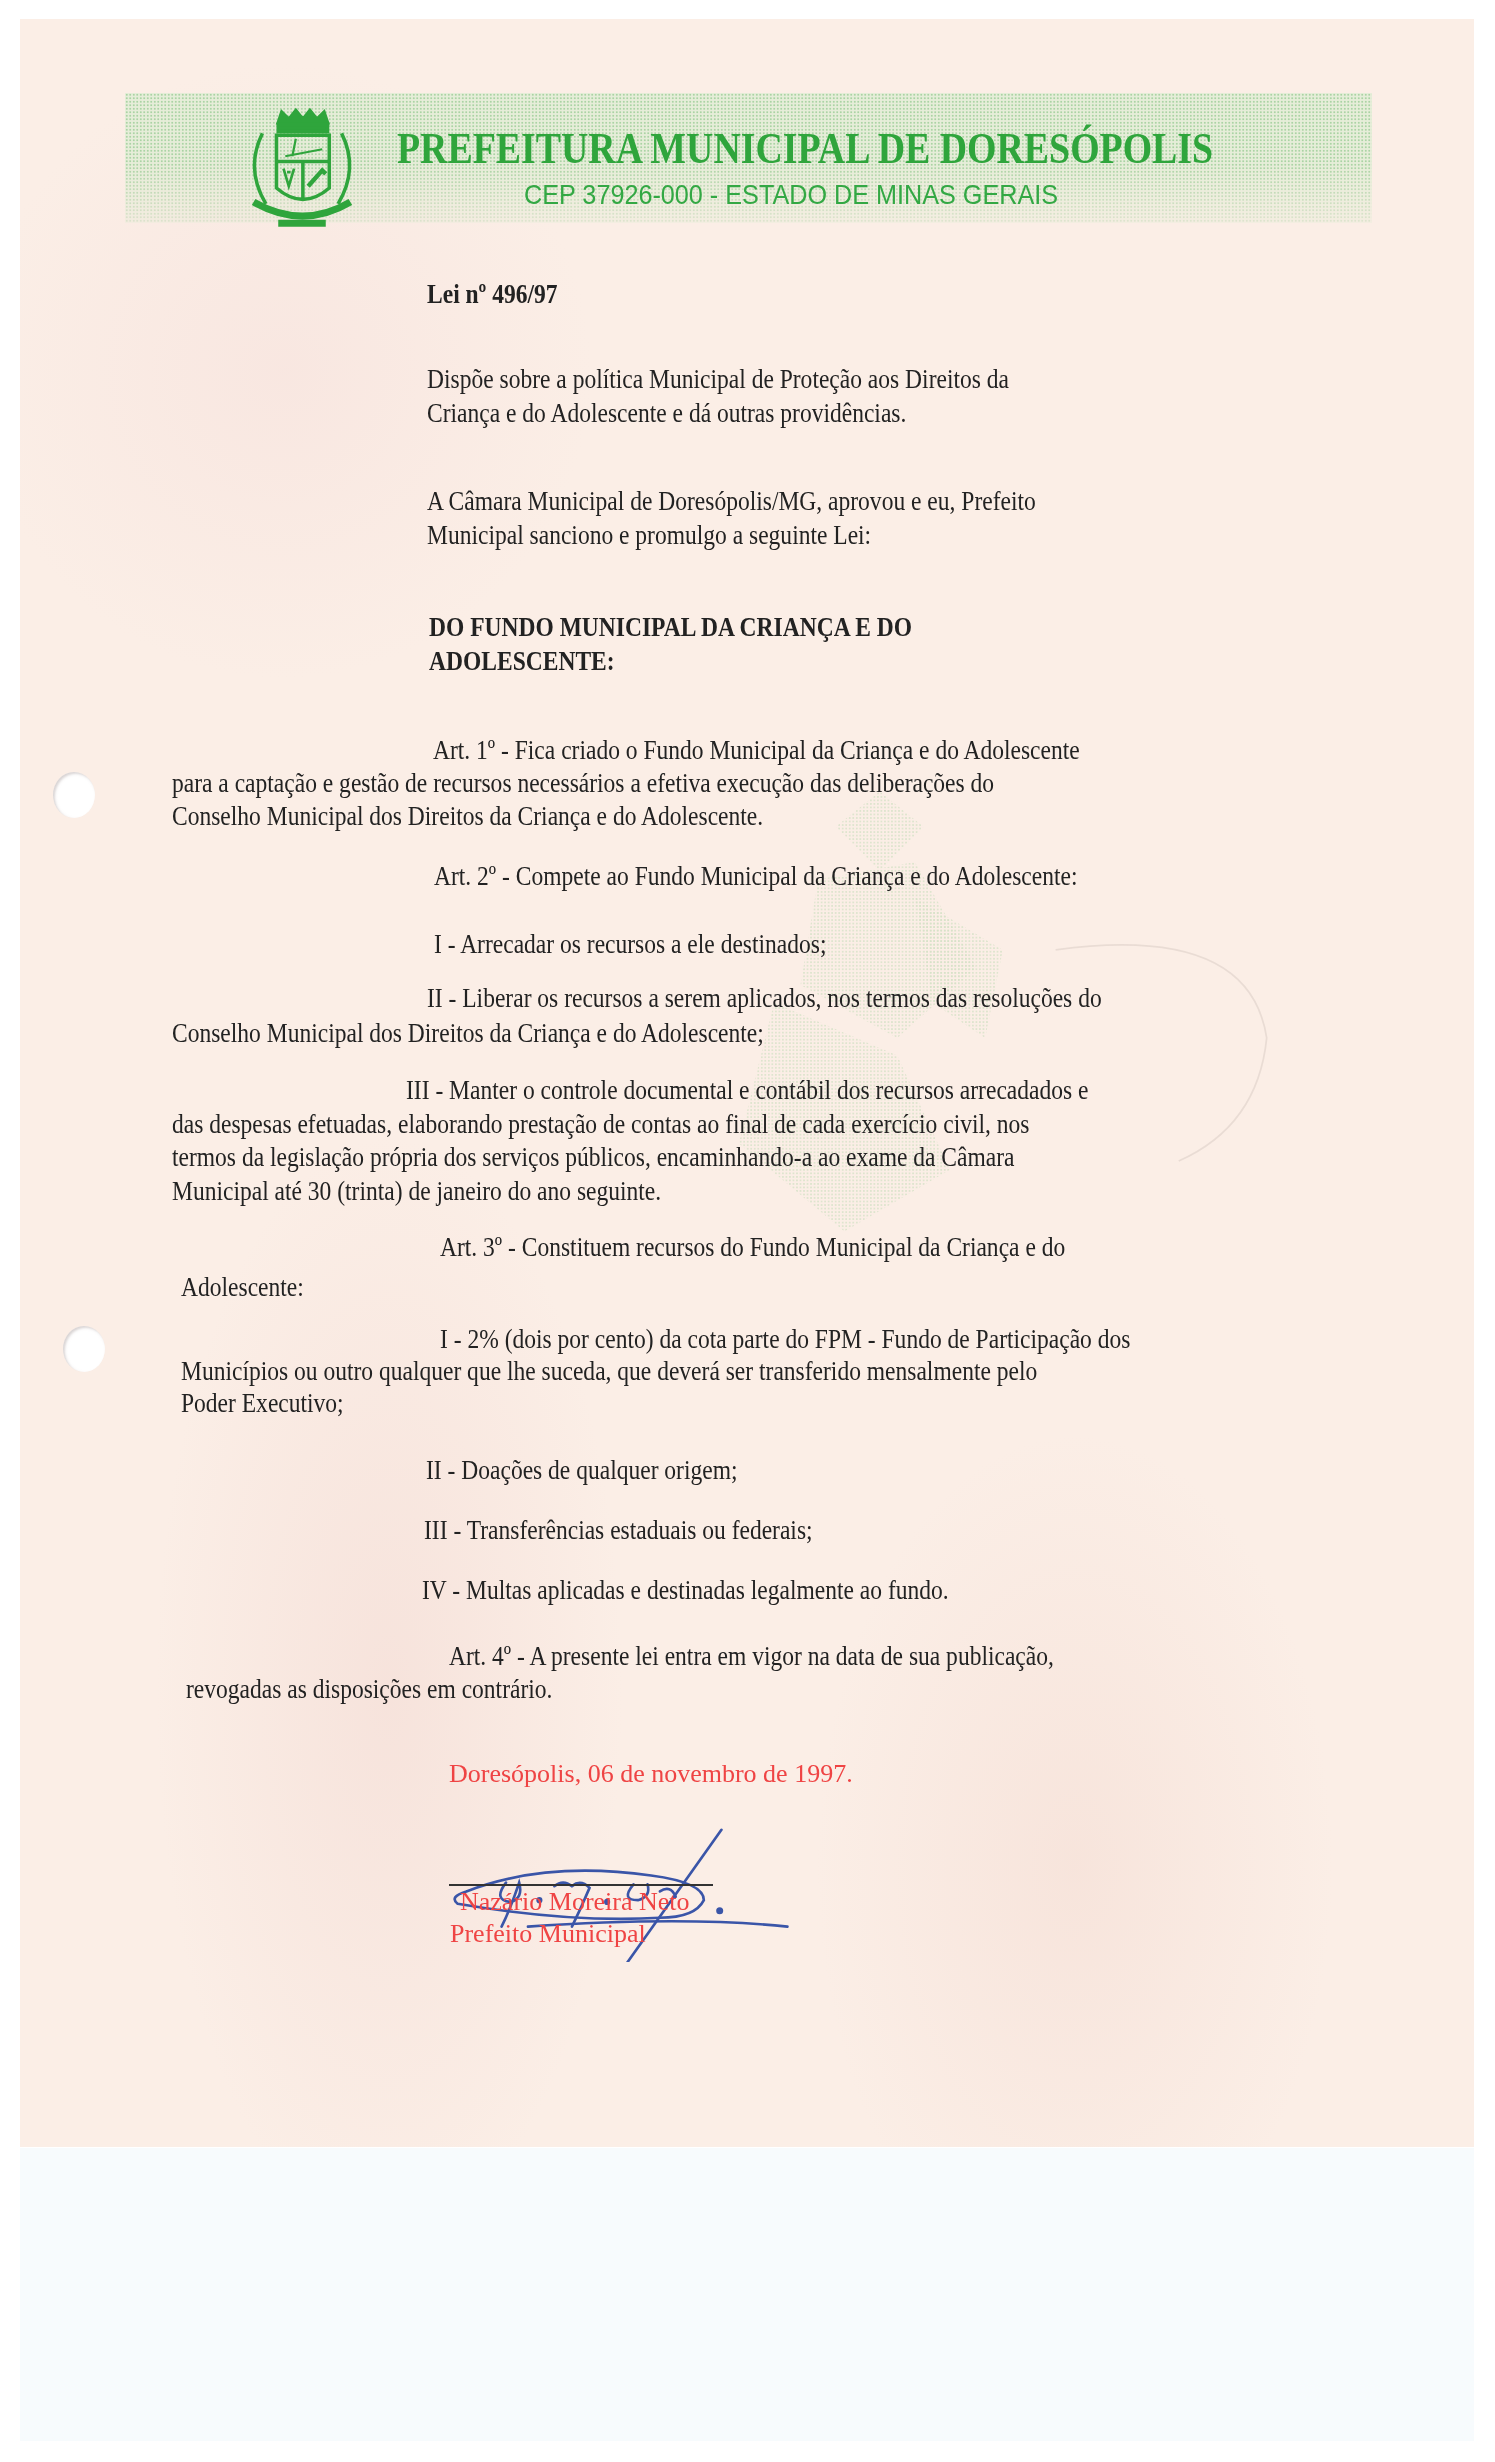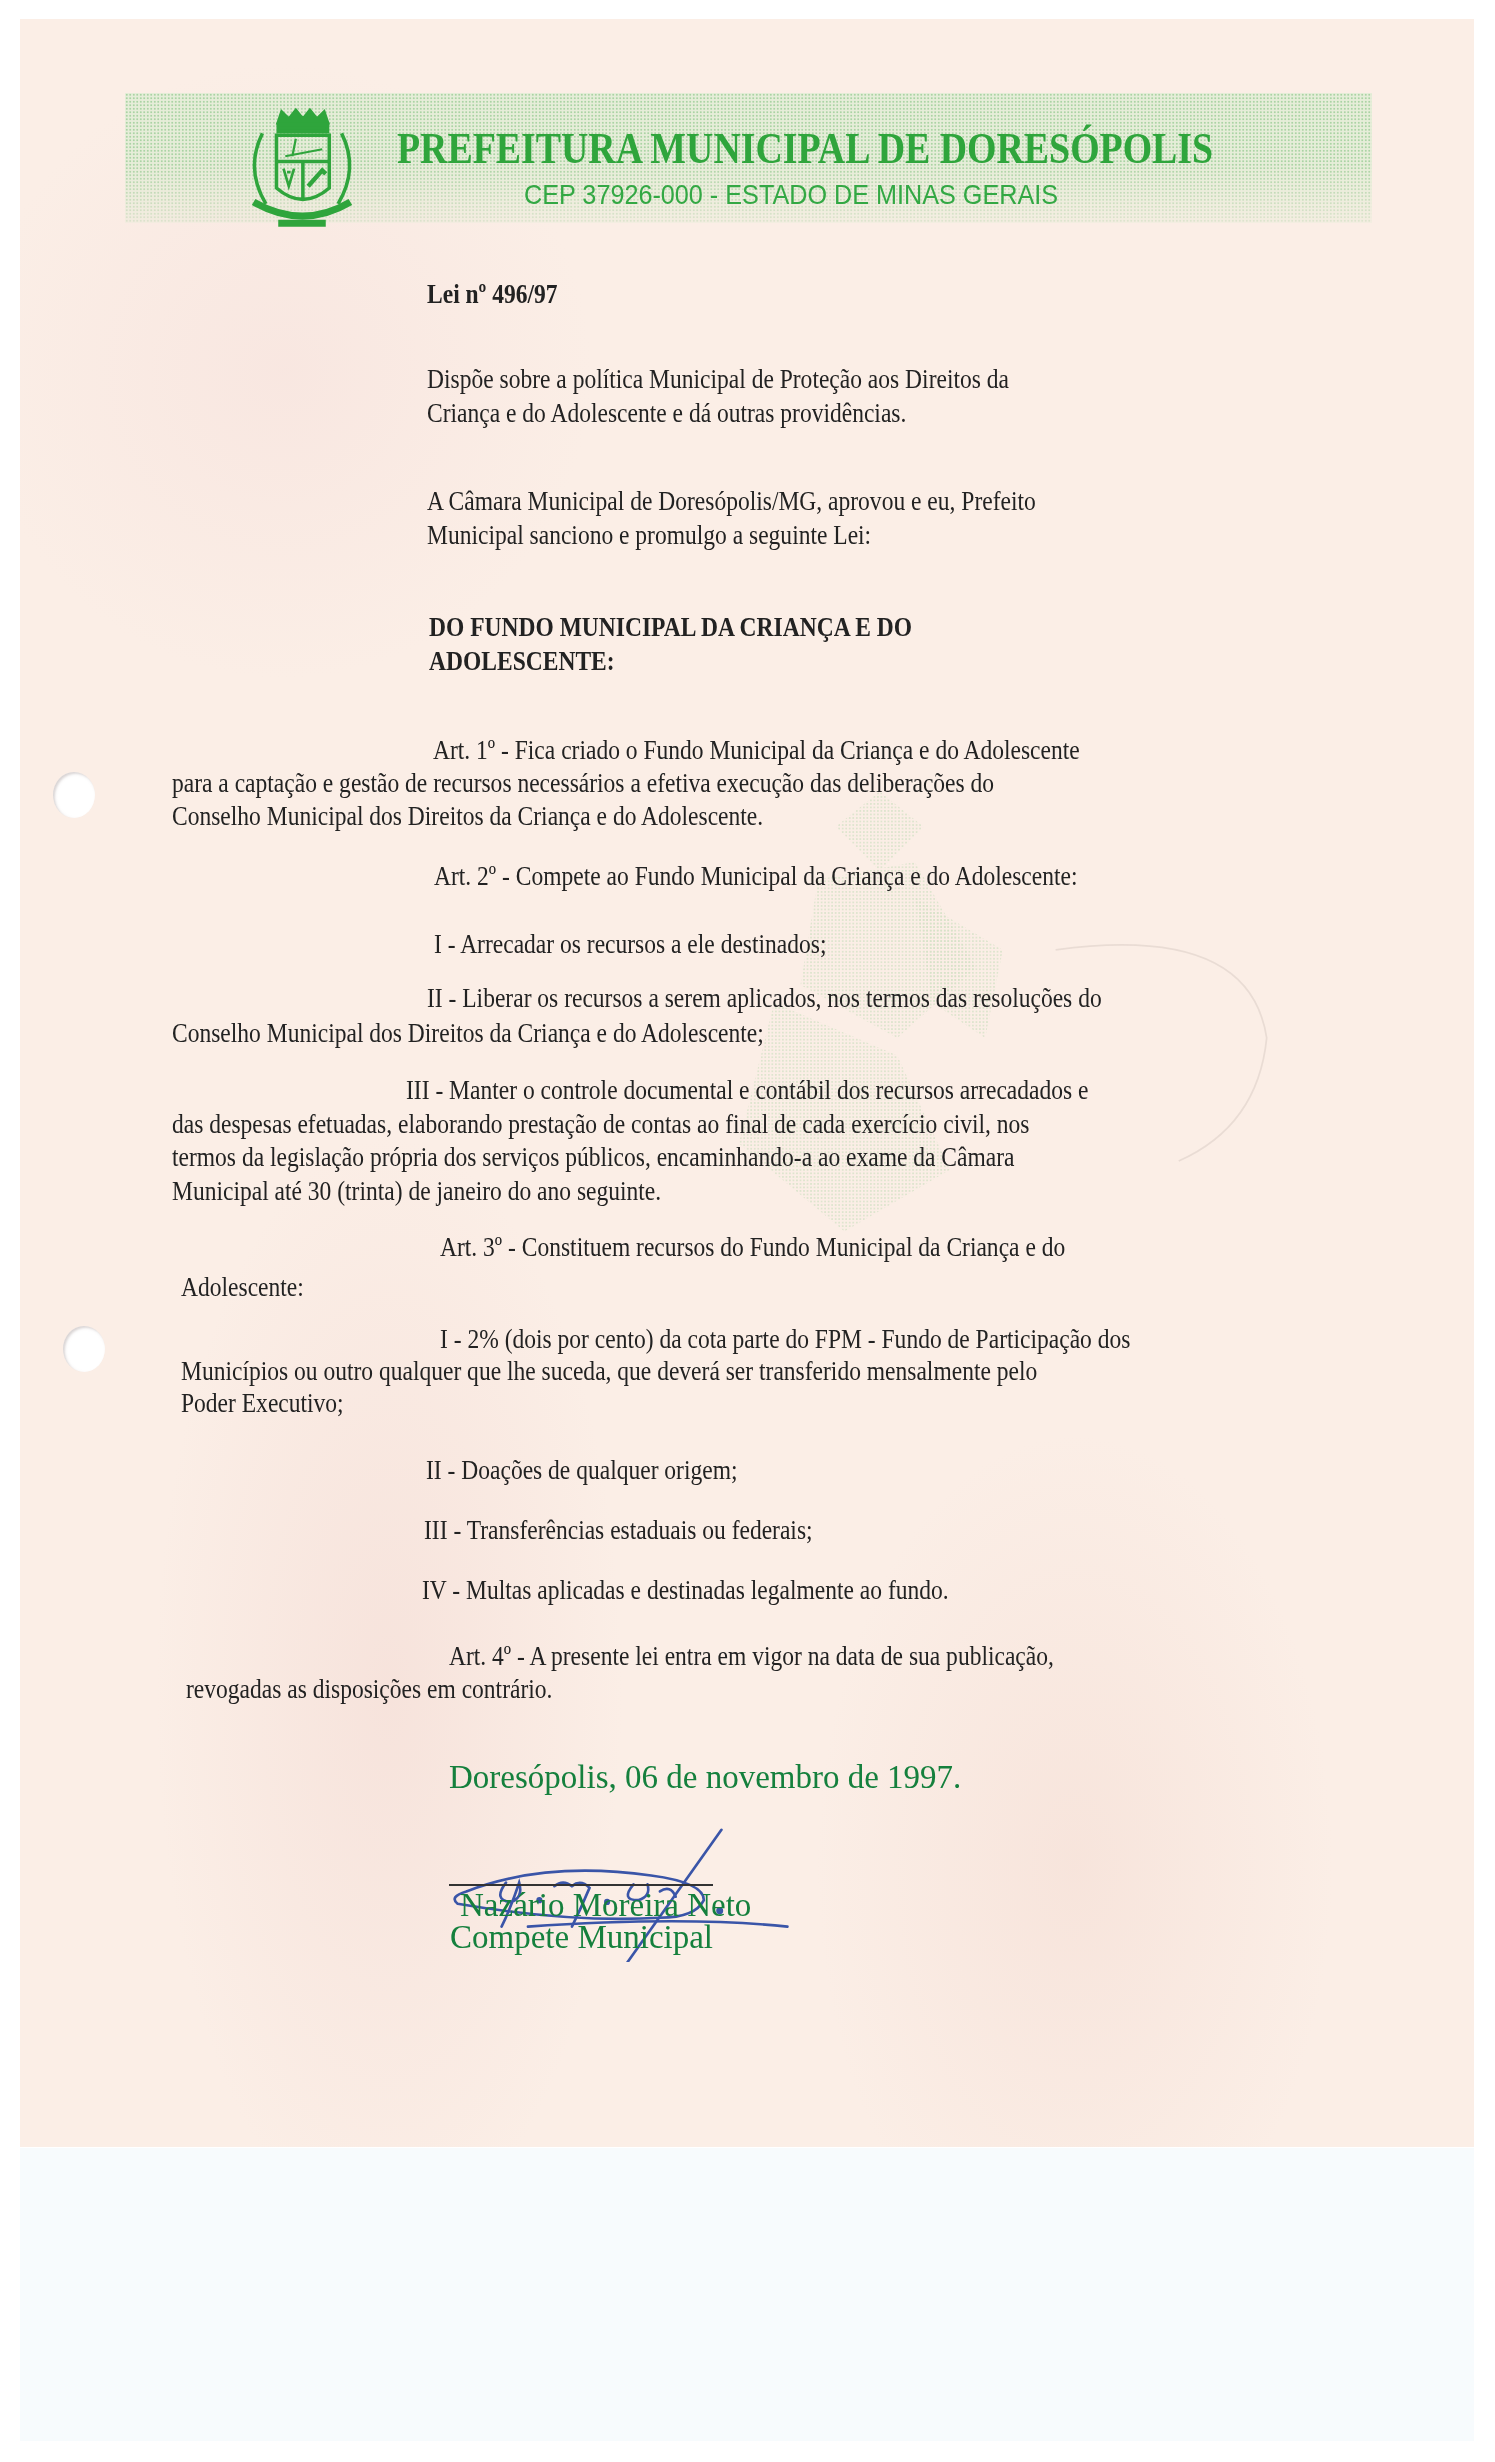--- a/index.html
+++ b/index.html
@@ -48,21 +48,21 @@
     .punch-hole {
       position: absolute; width: 42px; height: 46px; border-radius: 50%;
       background: #ffffff; box-shadow: inset 1.8px 1.8px 2.6px rgba(180,170,170,0.5);
     }
     .t {
       position: absolute; color: #222; font-size: 28px; white-space: nowrap;
       transform: scaleX(0.84); transform-origin: left center; line-height: 1;
     }
     .b { font-weight: bold; }
     .sig {
-      position: absolute; color: #15803d; font-size: 33px; white-space: nowrap; line-height: 1;
+      position: absolute; color: #ef4444; font-size: 26px; white-space: nowrap; line-height: 1;
     }
     .sig-line {
       position: absolute; left: 449px; top: 1884px; width: 264px; height: 1.8px; background: #333;
     }
     .signature { position: absolute; left: 440px; top: 1812px; width: 387px; height: 150px; }
   </style>
 </head>
 <body>
 
 <div class="paper"></div>
@@ -155,14 +155,14 @@
     <path d="M320 20 L210 175" stroke-width="3"></path>
     <path d="M100 130 Q280 118 395 130"></path>
     <circle cx="113" cy="100" r="2" fill="#3a55a8"></circle>
     <circle cx="190" cy="102" r="2" fill="#3a55a8"></circle>
     <circle cx="318" cy="112" r="2.5" fill="#3a55a8"></circle>
   </g>
 </svg>
 <div class="sig-line"></div>
 
 <div class="sig" style="left:460px; top:1889px;">Nazário Moreira Neto</div>
-<div class="sig" style="left:450px; top:1921px;">Compete Municipal</div>
+<div class="sig" style="left:450px; top:1921px;">Prefeito Municipal</div>
 
 
 </body></html>

